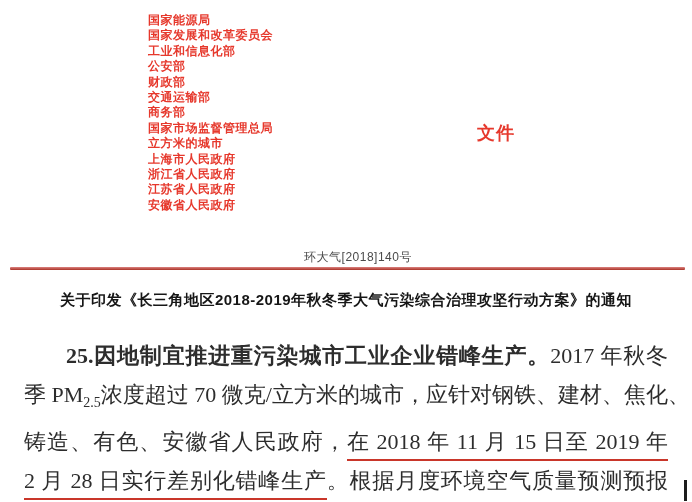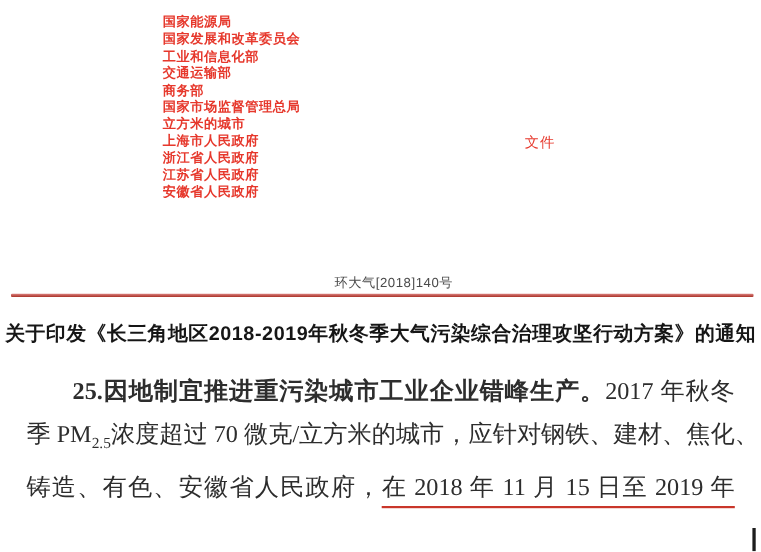--- a/index.html
+++ b/index.html
@@ -20,22 +20,22 @@
     font-weight: bold;
     font-size: 12px;
     line-height: 15.4px;
     letter-spacing: 0.5px;
   }
   .file-label {
     position: absolute;
     left: 477px;
     top: 121px;
     color: var(--red_text, #e6382c);
-    font-weight: normal;
-    font-size: 13px;
+    font-weight: bold;
+    font-size: 18px;
     letter-spacing: 1px;
     text-align: right;
   }
   .doc-number {
     position: absolute;
     top: 249px;
     left: 12px;
     width: 100%;
     text-align: center;
     font-size: 12px;
@@ -54,21 +54,21 @@
   .title {
     position: absolute;
     top: 291px;
     left: 0;
     width: 100%;
     margin: 0;
     text-align: center;
     white-space: nowrap;
     font-family: "Liberation Sans", sans-serif;
     font-weight: bold;
-    font-size: 18px;
+    font-size: 15px;
     letter-spacing: 0.5px;
     color: var(--title_black, #161616);
   }
   
   .doc-body {
     position: absolute;
     top: 336px;
     left: 24px;
     right: 24px;
     font-family: "Liberation Serif", "DejaVu Serif", serif;
@@ -104,20 +104,22 @@
 </style>
 </head>
 <body>
 
 <div class="page">
 
   <div class="ministry-list">
     <div>国家能源局</div>
     <div>国家发展和改革委员会</div>
     <div>工业和信息化部</div>
+    <div>公安部</div>
+    <div>财政部</div>
     <div>交通运输部</div>
     <div>商务部</div>
     <div>国家市场监督管理总局</div>
     <div>立方米的城市</div>
     <div>上海市人民政府</div>
     <div>浙江省人民政府</div>
     <div>江苏省人民政府</div>
     <div>安徽省人民政府</div>
   </div>
 
@@ -126,17 +128,18 @@
   <div class="doc-number">环大气[2018]140号</div>
 
   <div class="red-rule"></div>
 
   <h1 class="title">关于印发《长三角地区2018-2019年秋冬季大气污染综合治理攻坚行动方案》的通知</h1>
 
   <div class="doc-body">
     <p class="line indent"><span class="bold">25.因地制宜推进重污染城市工业企业错峰生产。</span><span>2017 年秋冬</span></p>
     <p class="line"><span>季 PM</span><span class="sub">2.5</span><span>浓度超过 70 微克/立方米的城市，应针对钢铁、建材、焦化、</span></p>
     <p class="line"><span>铸造、有色、安徽省人民政府，</span><span class="underline">在 2018 年 11 月 15 日至 2019 年</span></p>
+    <p class="line"><span class="underline">2 月 28 日实行差别化错峰生产</span><span>。根据月度环境空气质量预测预报</span></p>
   </div>
 
   <div class="edge-bar"></div>
 
 </div>
 
 </body></html>

